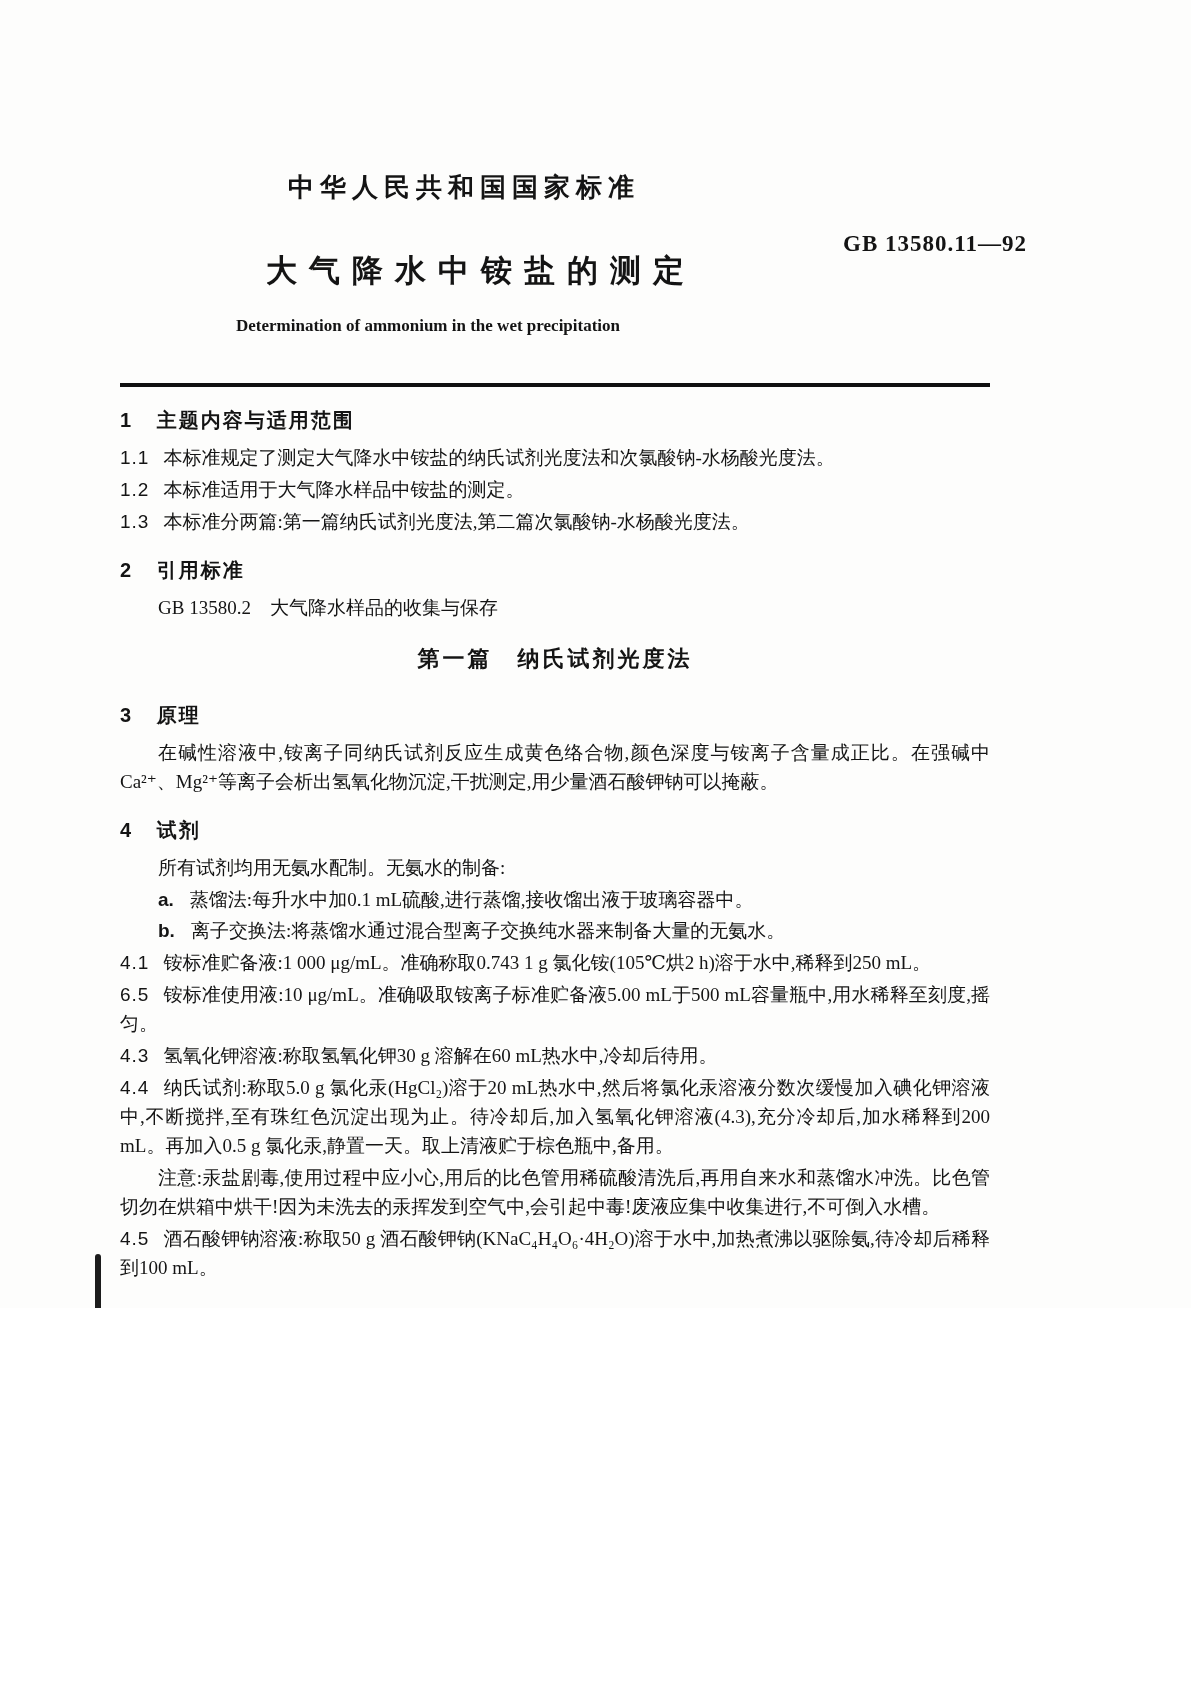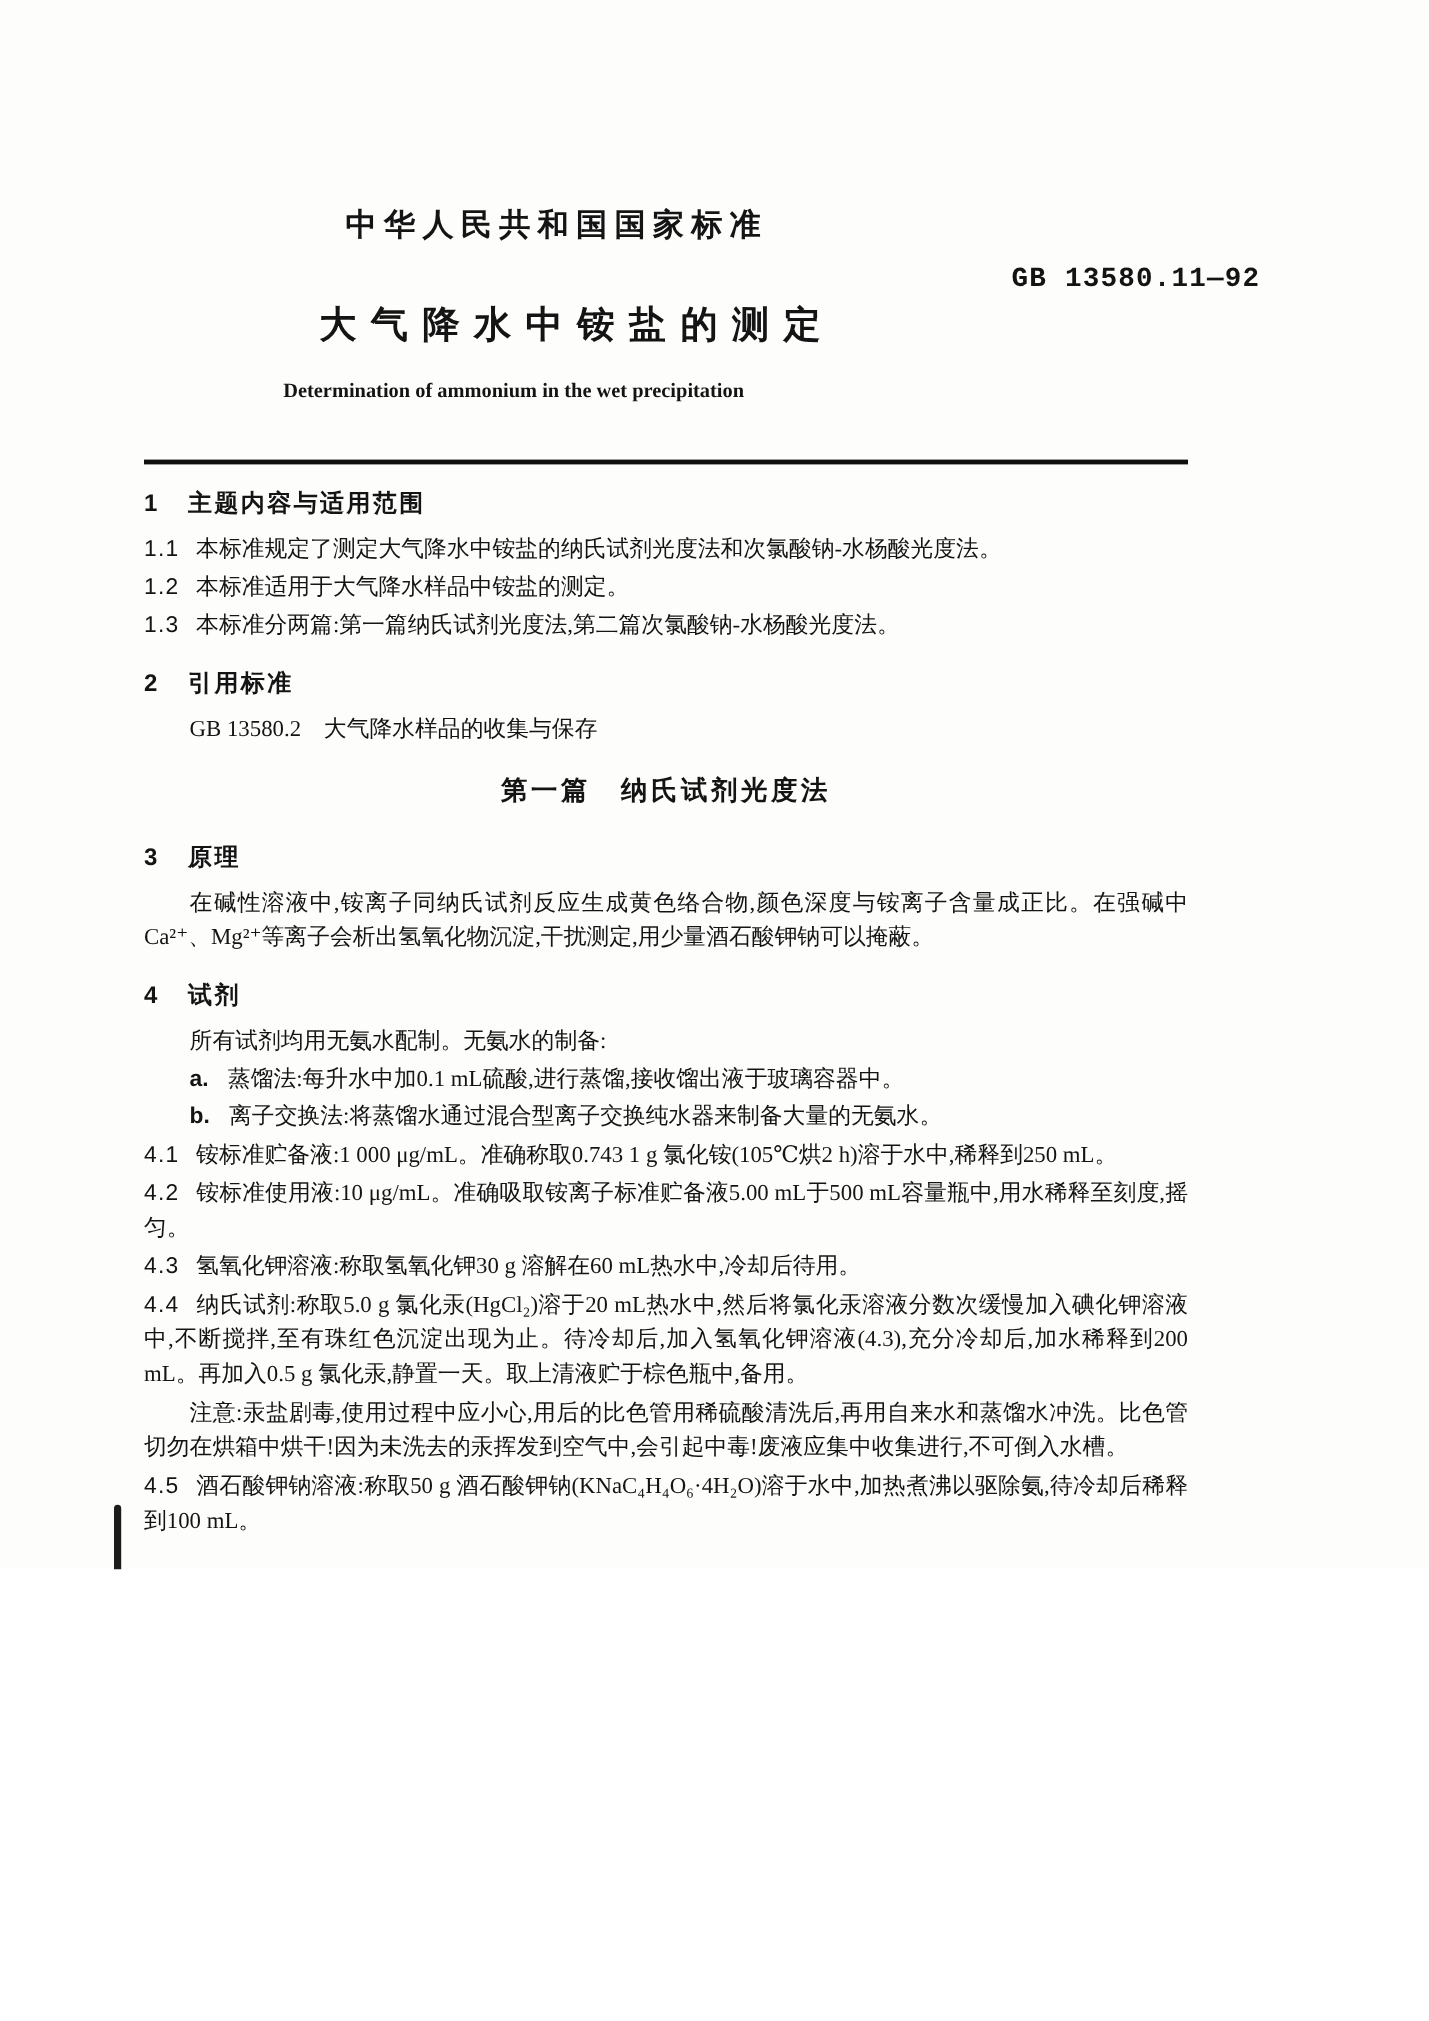--- a/index.html
+++ b/index.html
@@ -12,23 +12,23 @@
     font-family:"Liberation Serif","DejaVu Serif",serif;
     overflow:hidden;
   }
   
   .std-label {
     position:absolute; left:288px; top:170px;
     font-size:26px; font-weight:bold; letter-spacing:6px;
     font-family:"Liberation Sans","DejaVu Sans",sans-serif;
   }
   .std-code {
-    position:absolute; left:843px; top:219px;
+    position:absolute; left:843px; top:231px;
     font-size:23px; font-weight:bold; letter-spacing:1px;
-    font-family:Liberation Mono, monospace;
+    font-family:Liberation Serif, serif;
   }
   .title-cn {
     position:absolute; left:266px; top:250px;
     font-size:31px; font-weight:bold; letter-spacing:12px;
     font-family:"Liberation Sans","DejaVu Sans",sans-serif;
   }
   .title-en {
     position:absolute; left:236px; top:316px;
     font-size:17px; font-weight:bold;
   }
@@ -137,21 +137,21 @@
       <span class="mlabel">a.</span><span>蒸馏法:每升水中加0.1 mL硫酸,进行蒸馏,接收馏出液于玻璃容器中。</span>
     </p>
     <p class="method-line">
       <span class="mlabel">b.</span><span>离子交换法:将蒸馏水通过混合型离子交换纯水器来制备大量的无氨水。</span>
     </p>
 
     <p class="clause">
       <span class="cnum">4.1</span><span>铵标准贮备液:1 000 μg/mL。准确称取0.743 1 g 氯化铵(105℃烘2 h)溶于水中,稀释到250 mL。</span>
     </p>
     <p class="clause">
-      <span class="cnum">4.2</span><span>铵标准使用液:10 μg/mL。准确吸取铵离子标准贮备液5.00 mL于500 mL容量瓶中,用水稀释至刻度,摇匀。</span>
+      <span class="cnum">6.5</span><span>铵标准使用液:10 μg/mL。准确吸取铵离子标准贮备液5.00 mL于500 mL容量瓶中,用水稀释至刻度,摇匀。</span>
     </p>
     <p class="clause">
       <span class="cnum">4.3</span><span>氢氧化钾溶液:称取氢氧化钾30 g 溶解在60 mL热水中,冷却后待用。</span>
     </p>
     <p class="clause">
       <span class="cnum">4.4</span><span>纳氏试剂:称取5.0 g 氯化汞(HgCl₂)溶于20 mL热水中,然后将氯化汞溶液分数次缓慢加入碘化钾溶液中,不断搅拌,至有珠红色沉淀出现为止。待冷却后,加入氢氧化钾溶液(4.3),充分冷却后,加水稀释到200 mL。再加入0.5 g 氯化汞,静置一天。取上清液贮于棕色瓶中,备用。</span>
     </p>
     <p class="indent-para">注意:汞盐剧毒,使用过程中应小心,用后的比色管用稀硫酸清洗后,再用自来水和蒸馏水冲洗。比色管切勿在烘箱中烘干!因为未洗去的汞挥发到空气中,会引起中毒!废液应集中收集进行,不可倒入水槽。</p>
     <p class="clause">
       <span class="cnum">4.5</span><span>酒石酸钾钠溶液:称取50 g 酒石酸钾钠(KNaC₄H₄O₆·4H₂O)溶于水中,加热煮沸以驱除氨,待冷却后稀释到100 mL。</span>

